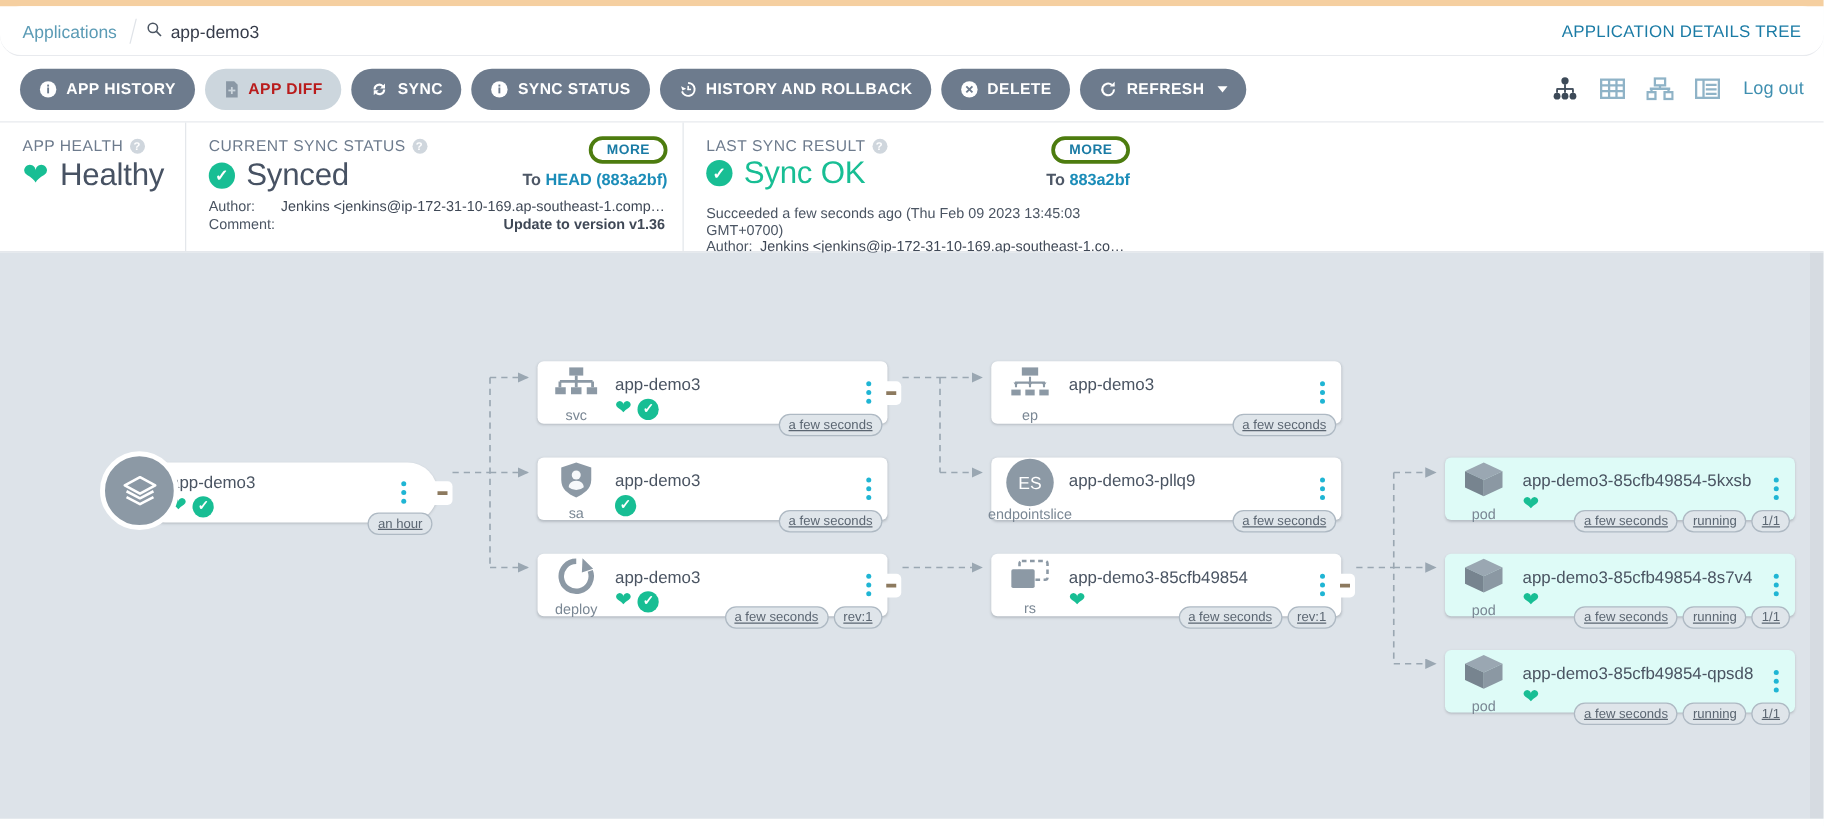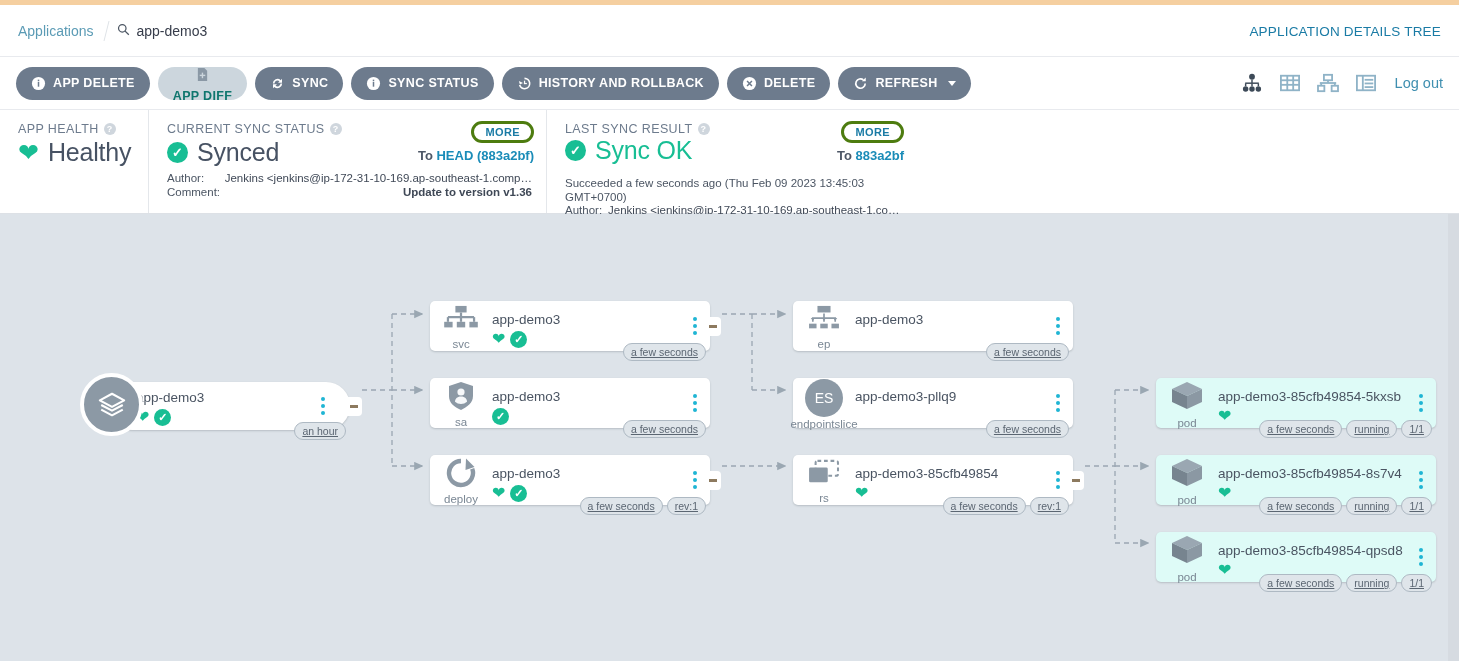--- a/index.html
+++ b/index.html
@@ -14,27 +14,28 @@
 
   
   .top-accent {
     height: 5px;
     background: #f5cfa0;
     width: 100%;
   }
 
   
   .breadcrumb-bar {
-    height: 52px;
+    height: 40px;
     display: flex;
     align-items: center;
     padding: 0 18px;
     background: #fff;
     border-bottom: 1px solid #e8eaee;
     position: relative;
+    border-radius: 17px;
   }
   .crumb-link {
     color: #5b9bb5;
     font-size: 14px;
     cursor: pointer;
   }
   .crumb-sep {
     color: #d4d9de;
     margin: 0 10px 0 12px;
     font-size: 17px;
@@ -85,22 +86,21 @@
     font-size: 12.5px;
     font-weight: bold;
     letter-spacing: .35px;
     white-space: nowrap;
     cursor: pointer;
     border: none;
     font-family: "Liberation Sans", sans-serif;
   }
   .btn.disabled {
     background: #ccd6dd;
-    color: #0f766e;
-    flex-direction: column;
+    color: #b91c1c;
   }
   .btn .bicon { display: inline-flex; align-items: center; }
   .caret {
     width: 0; height: 0;
     border-left: 4px solid transparent;
     border-right: 4px solid transparent;
     border-top: 5px solid #fff;
     margin-left: 3px;
   }
 
@@ -407,21 +407,21 @@
 <div class="toolbar">
   <div id="toolbar-buttons" style="display:flex; gap:8px; align-items:center;">
       <button class="btn">
         <span class="bicon" style="color: rgb(255, 255, 255);">
           <svg width="15" height="15" viewBox="0 0 16 16">
             <circle cx="8" cy="8" r="7" fill="currentColor"></circle>
             <rect x="7.2" y="6.4" width="1.6" height="5" fill="#6d7b8d"></rect>
             <rect x="7.2" y="3.9" width="1.6" height="1.7" fill="#6d7b8d"></rect>
           </svg>
         </span>
-        <span>APP DELETE</span>
+        <span>APP HISTORY</span>
       </button>
       <button class="btn disabled">
         <span class="bicon" style="color: rgb(138, 152, 165);">
           <svg width="13" height="15" viewBox="0 0 14 16">
             <path d="M2 1 h7 l3 3 v11 h-10 z" fill="currentColor"></path>
             <rect x="6.2" y="6" width="1.5" height="6" fill="#ccd6dd"></rect>
             <rect x="4" y="8.2" width="6" height="1.5" fill="#ccd6dd"></rect>
           </svg>
         </span>
         <span>APP DIFF</span>

